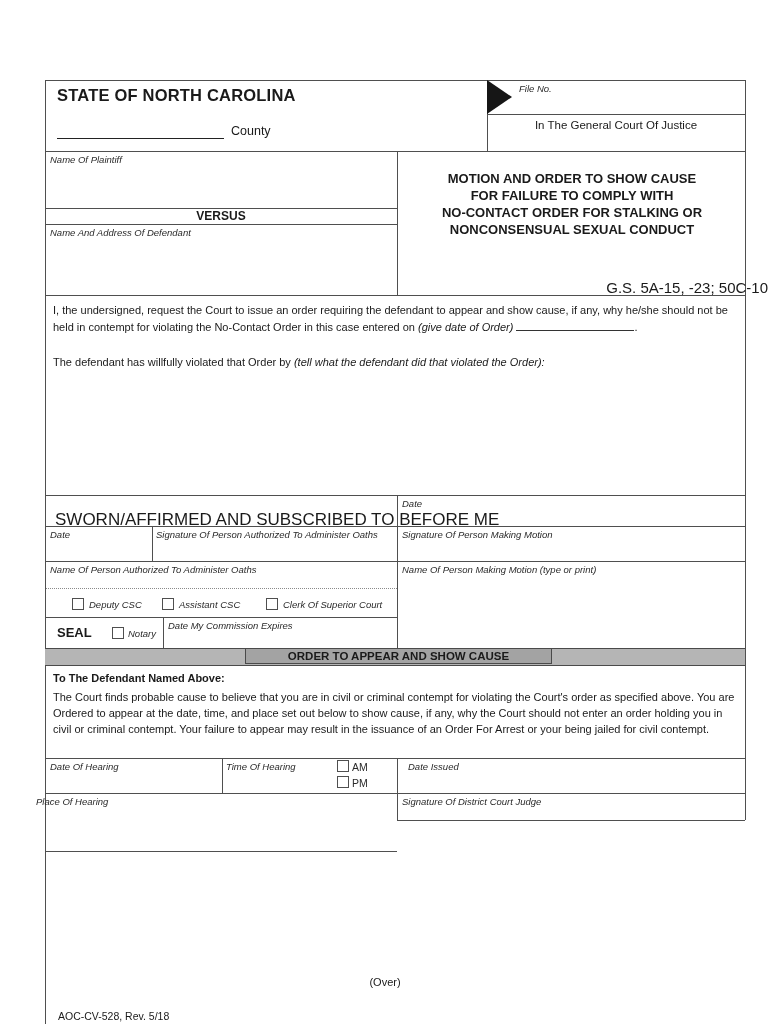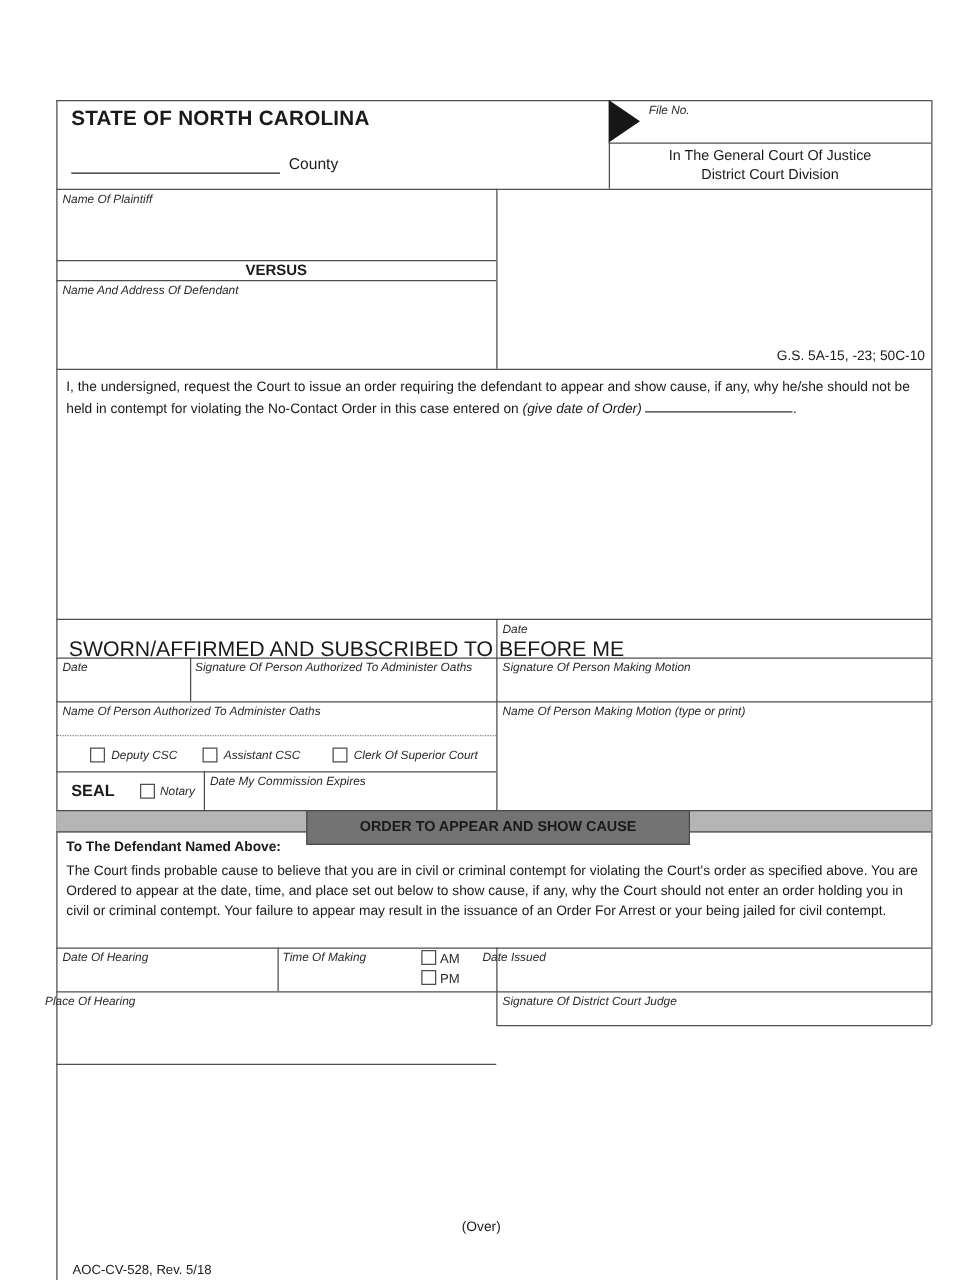--- a/index.html
+++ b/index.html
@@ -16,26 +16,26 @@
   .blank{position:absolute;border-bottom:1.5px solid #222;}
   .inline-blank{display:inline-block;width:118px;height:9px;border-bottom:1px solid #333;}
   .field{position:absolute;background:transparent;}
   .it{font-style:italic;}
   .state-title{position:absolute;left:57px;top:38px;font-size:16.5px;font-weight:bold;letter-spacing:.2px;white-space:nowrap;}
   .county-lbl{position:absolute;left:231px;top:76px;font-size:12.5px;}
   .tri{position:absolute;left:487px;top:32px;width:0;height:0;border-left:25px solid #161616;border-top:17px solid transparent;border-bottom:17px solid transparent;}
   .court-div{position:absolute;left:487px;top:70px;width:258px;text-align:center;font-size:11.5px;line-height:15px;}
   .versus{position:absolute;left:45px;top:161px;width:352px;text-align:center;font-size:12px;font-weight:bold;}
   .case-title{position:absolute;left:399px;top:122px;width:346px;text-align:center;font-size:13px;font-weight:bold;line-height:17px;}
-  .statute{position:absolute;left:397px;top:231px;width:343px;text-align:right;font-size:11px;}
+  .statute{position:absolute;left:397px;top:231px;width:343px;text-align:right;font-size:15px;padding-left:28px;}
   .body-txt{position:absolute;font-size:11px;line-height:16.5px;color:#1a1a1a;}
   .sworn-head{position:absolute;left:55px;top:462px;font-size:17px;font-weight:normal;white-space:nowrap;}
   .seal{position:absolute;left:57px;top:577px;font-size:13px;font-weight:bold;}
   .graybar{position:absolute;left:45px;top:600px;width:700px;height:18px;background:#b5b5b5;border-top:1px solid #4a4a4a;border-bottom:1px solid #4a4a4a;box-sizing:border-box;}
-  .graybar-center{position:absolute;left:200px;top:-1px;height:28px;width:307px;background:#737373;border:1px solid #4a4a4a;box-sizing:border-box;display:flex;align-items:center;justify-content:center;font-weight:bold;font-size:11.5px;white-space:nowrap;}
+  .graybar-center{position:absolute;left:200px;top:-1px;height:16px;width:307px;background:#a3a3a3;border:1px solid #4a4a4a;box-sizing:border-box;display:flex;align-items:center;justify-content:center;font-weight:bold;font-size:11.5px;white-space:nowrap;}
   .to-def{position:absolute;left:53px;top:624px;font-size:11px;font-weight:bold;}
   .over{position:absolute;left:0;top:928px;width:770px;text-align:center;font-size:11px;}
   .foot{position:absolute;left:58px;font-size:10.5px;line-height:13px;}
 </style>
 </head>
 <body>
 
 <div class="page">
 
   <div class="hl" style="left:45px;top:32px;width:700px;"></div>
@@ -67,37 +67,46 @@
   <div class="state-title">STATE OF NORTH CAROLINA</div>
   <div class="blank" style="left:57px;top:76px;width:167px;height:14px;"></div>
   <div class="county-lbl">County</div>
 
   <div class="tri"></div>
   <div class="lbl" style="left:519px;top:35px;">File No.</div>
   <div class="field" style="left:515px;top:46px;width:226px;height:18px;"></div>
 
   <div class="court-div">
     <div>In The General Court Of Justice</div>
-    <div>District Court Division</div>
   </div>
 
   <div class="lbl" style="left:50px;top:106px;">Name Of Plaintiff</div>
   <div class="field" style="left:47px;top:118px;width:348px;height:40px;"></div>
 
   <div class="versus">VERSUS</div>
 
   <div class="lbl" style="left:50px;top:179px;">Name And Address Of Defendant</div>
   <div class="field" style="left:47px;top:192px;width:348px;height:53px;"></div>
 
+  <div class="case-title">
+    <div>MOTION AND ORDER TO SHOW CAUSE</div>
+    <div>FOR FAILURE TO COMPLY WITH</div>
+    <div>NO-CONTACT ORDER FOR STALKING OR</div>
+    <div>NONCONSENSUAL SEXUAL CONDUCT</div>
+  </div>
   <div class="statute">G.S. 5A-15, -23; 50C-10</div>
 
   <div class="body-txt" style="left:53px;top:254px;width:688px;">
     <span>I, the undersigned, request the Court to issue an order requiring the defendant to appear and show cause, if any, why he/she should not be held in contempt for violating the No-Contact Order in this case entered on</span>
     <span class="it">(give date of Order)</span>
     <span class="inline-blank"></span><span>.</span>
+  </div>
+  <div class="body-txt" style="left:53px;top:306px;width:688px;">
+    <span>The defendant has willfully violated that Order by</span>
+    <span class="it">(tell what the defendant did that violated the Order):</span>
   </div>
   <div class="field" style="left:47px;top:330px;width:696px;height:115px;"></div>
 
   <div class="sworn-head">SWORN/AFFIRMED AND SUBSCRIBED TO BEFORE ME</div>
 
   <div class="lbl" style="left:50px;top:481px;">Date</div>
   <div class="field" style="left:47px;top:492px;width:104px;height:20px;"></div>
   <div class="lbl" style="left:156px;top:481px;">Signature Of Person Authorized To Administer Oaths</div>
   <div class="field" style="left:153px;top:492px;width:242px;height:20px;"></div>
   <div class="lbl" style="left:50px;top:516px;">Name Of Person Authorized To Administer Oaths</div>
@@ -125,27 +134,27 @@
 
   <div class="graybar">
     <div class="graybar-center">ORDER TO APPEAR AND SHOW CAUSE</div>
   </div>
 
   <div class="to-def">To The Defendant Named Above:</div>
   <div class="body-txt" style="left:53px;top:641px;width:690px;line-height:16px;">The Court finds probable cause to believe that you are in civil or criminal contempt for violating the Court's order as specified above. You are Ordered to appear at the date, time, and place set out below to show cause, if any, why the Court should not enter an order holding you in civil or criminal contempt. Your failure to appear may result in the issuance of an Order For Arrest or your being jailed for civil contempt.</div>
 
   <div class="lbl" style="left:50px;top:713px;">Date Of Hearing</div>
   <div class="field" style="left:47px;top:724px;width:174px;height:20px;"></div>
-  <div class="lbl" style="left:226px;top:713px;">Time Of Making</div>
+  <div class="lbl" style="left:226px;top:713px;">Time Of Hearing</div>
   <div class="field" style="left:224px;top:724px;width:108px;height:20px;"></div>
   <div class="cb" style="left:337px;top:712px;"></div>
   <div class="cblbl" style="left:352px;top:713px;font-style:normal;font-size:10.5px;">AM</div>
   <div class="cb" style="left:337px;top:728px;"></div>
   <div class="cblbl" style="left:352px;top:729px;font-style:normal;font-size:10.5px;text-align:center;">PM</div>
-  <div class="lbl" style="left:386px;top:713px;">Date Issued</div>
+  <div class="lbl" style="left:408px;top:713px;">Date Issued</div>
   <div class="field" style="left:399px;top:724px;width:344px;height:20px;"></div>
 
   <div class="lbl" style="left:36px;top:748px;">Place Of Hearing</div>
   <div class="field" style="left:47px;top:760px;width:348px;height:42px;"></div>
   <div class="lbl" style="left:402px;top:748px;">Signature Of District Court Judge</div>
   <div class="field" style="left:399px;top:758px;width:344px;height:13px;"></div>
 
   <div class="over">(Over)</div>
   <div class="foot" style="top:962px;">AOC-CV-528, Rev. 5/18</div>
   <div class="foot" style="top:976px;">© 2023 Administrative Office of the Courts</div>

